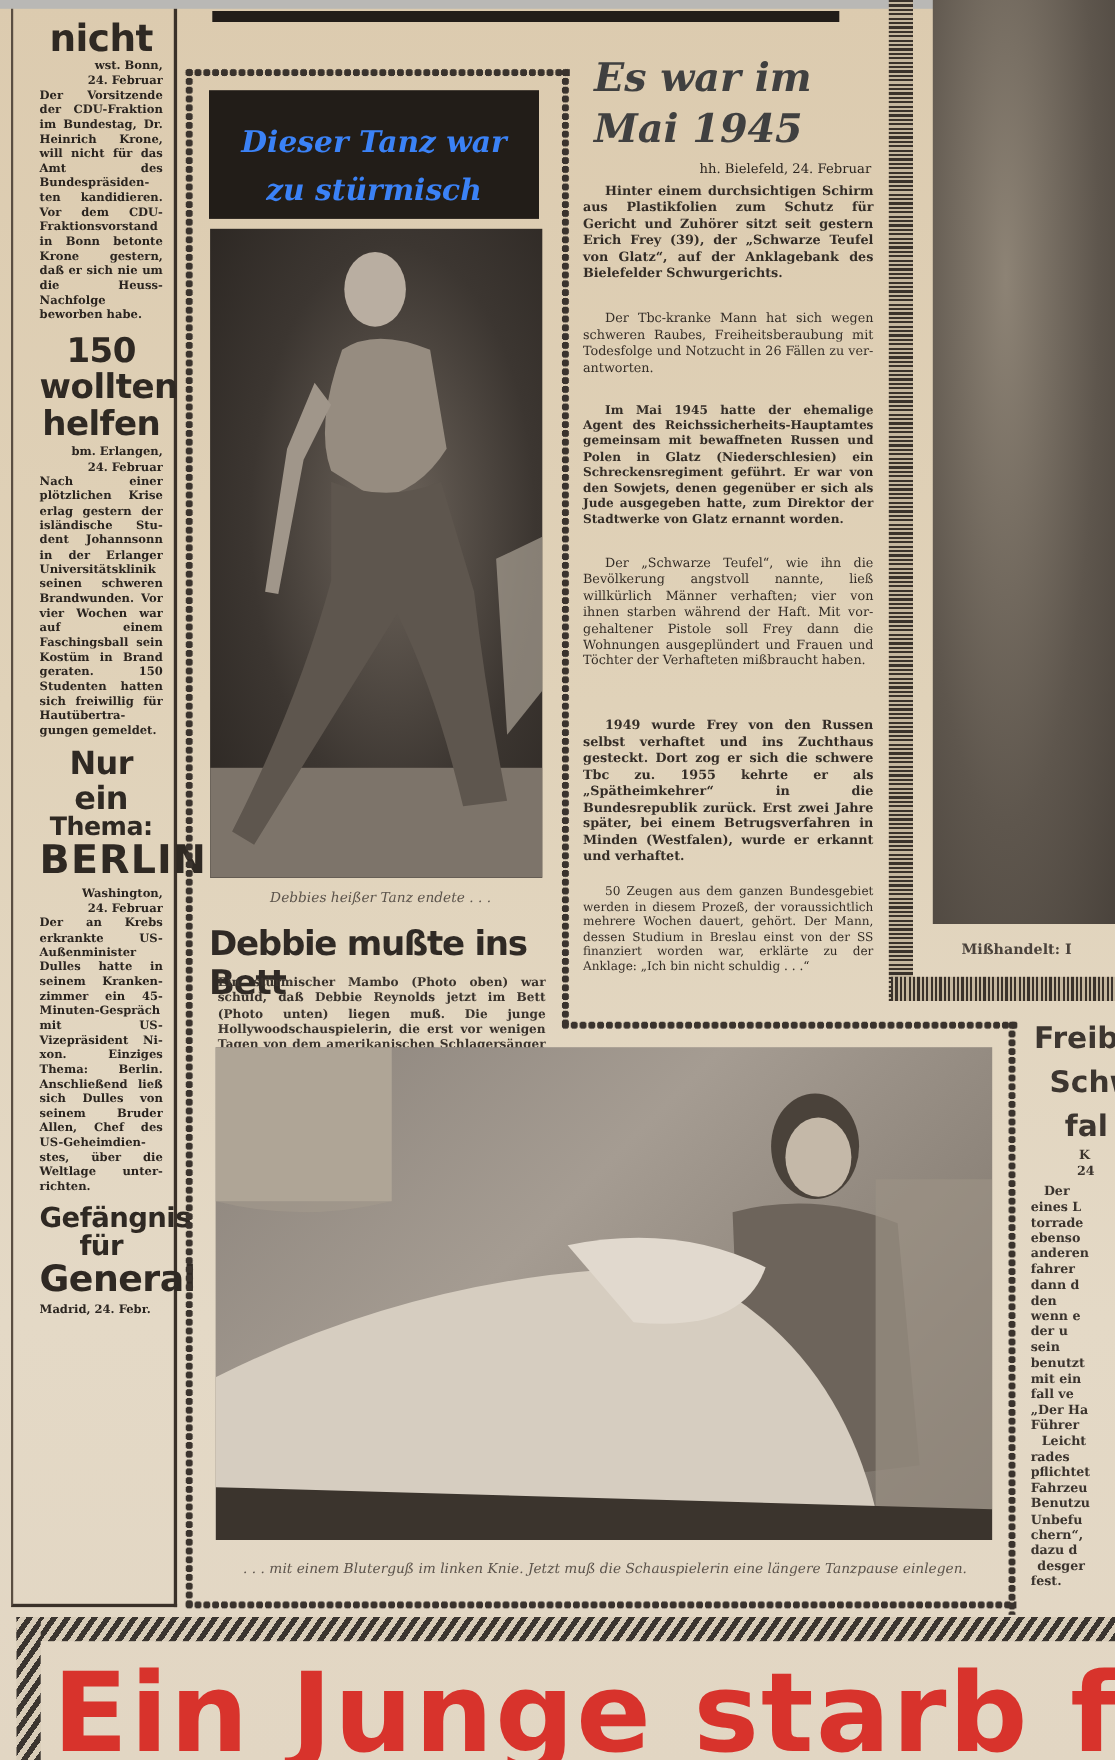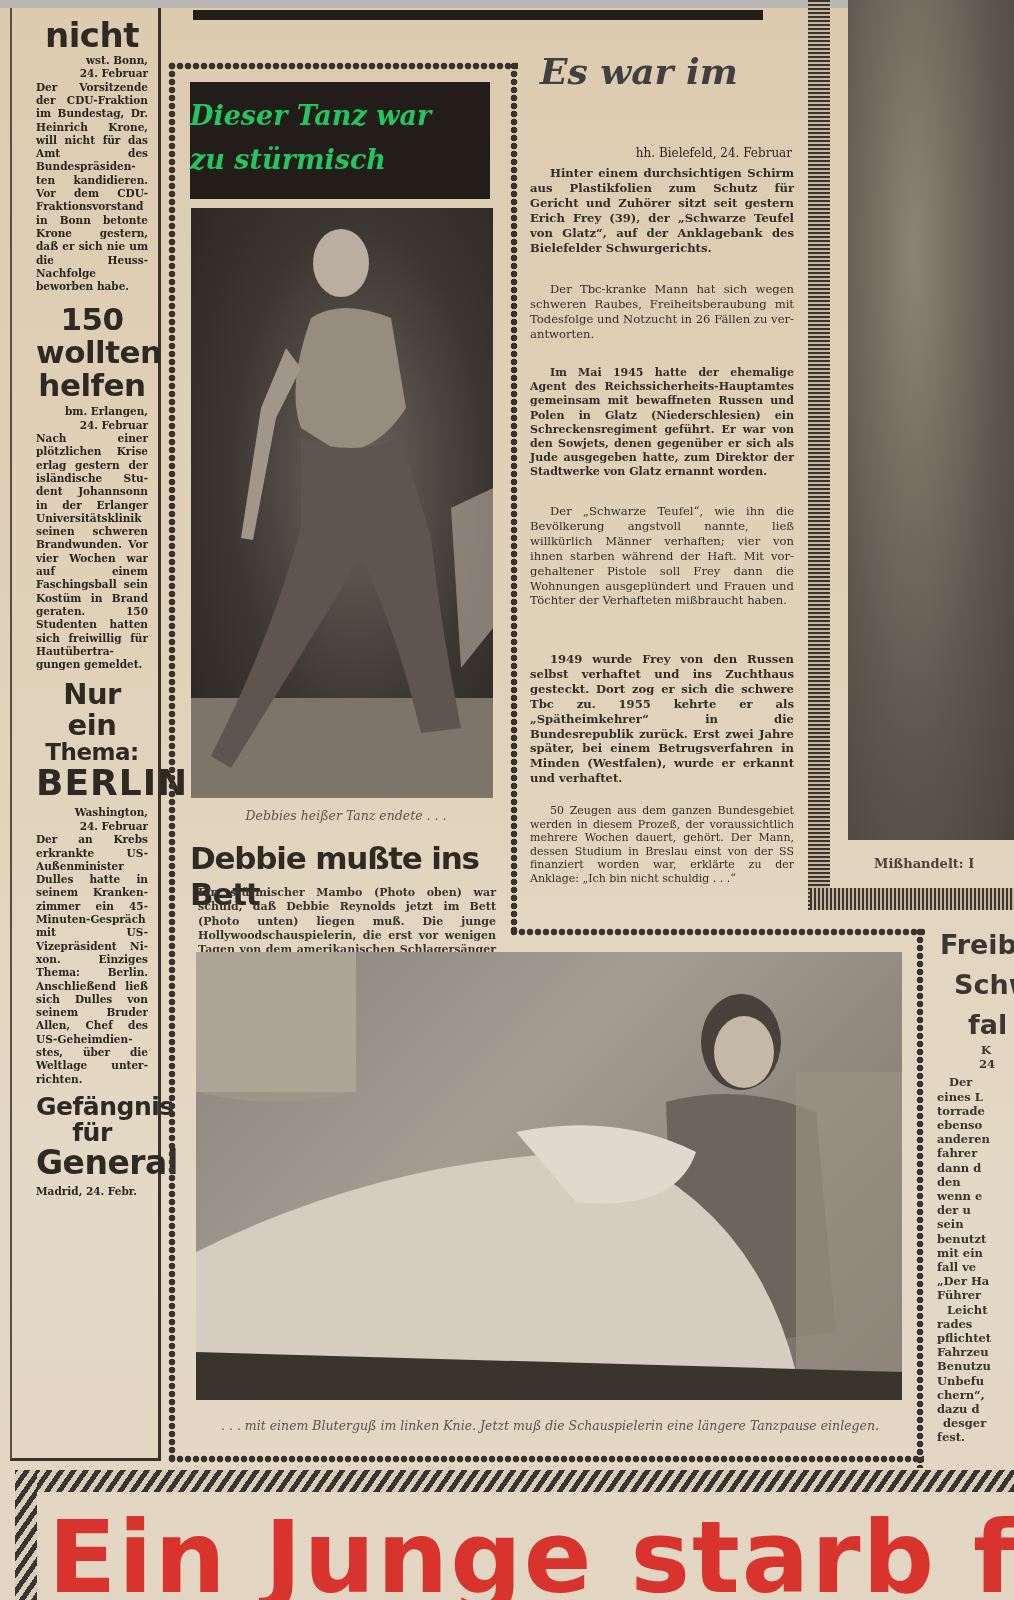--- a/index.html
+++ b/index.html
@@ -11,21 +11,21 @@
   .lc-block{padding:0 10px 0 24px;}
   .lc-head{font-family:"DejaVu Sans",sans-serif;font-weight:bold;text-align:center;color:#2f2923;line-height:1.05;letter-spacing:-0.5px;}
   .lc-dateline{text-align:right;font-weight:bold;font-size:10.5px;line-height:13.5px;}
   .lc-body{font-size:10.5px;line-height:13.3px;font-weight:bold;text-align:justify;hyphens:manual;}
   
   .toprule{position:absolute;left:193px;top:10px;width:570px;height:10px;background:#221d19;}
   
   .dotbox-v{position:absolute;width:8px;background-image:radial-gradient(circle,#3a332d 3.2px,transparent 3.6px);background-size:8px 8px;}
   .dotbox-h{position:absolute;height:8px;background-image:radial-gradient(circle,#3a332d 3.2px,transparent 3.6px);background-size:8px 8px;}
   
-  .tanzbox{position:absolute;left:190px;top:82px;width:300px;height:117px;background:#221d18;color:#22c55e;font-family:"DejaVu Serif",serif;font-style:italic;font-weight:bold;font-size:27px;line-height:44px;padding-top:12px;box-sizing:border-box;}
+  .tanzbox{position:absolute;left:190px;top:82px;width:300px;height:117px;background:#221d18;color:#3b82f6;font-family:"DejaVu Serif",serif;font-style:italic;font-weight:bold;font-size:27px;line-height:44px;text-align:center;padding-top:26px;box-sizing:border-box;}
   .photo1{position:absolute;left:191px;top:208px;width:302px;height:590px;overflow:hidden;background:radial-gradient(ellipse at 55% 45%,#6e655c 0%,#3c3631 55%,#2a2521 100%);}
   .photo2{position:absolute;left:196px;top:952px;width:706px;height:448px;overflow:hidden;background:linear-gradient(135deg,#8b837b 0%,#a59c92 40%,#8e857b 70%,#6d655d 100%);}
   .caption{font-style:italic;color:#5b534b;font-size:12.5px;text-align:center;}
   .debbie-head{position:absolute;left:190px;top:840px;width:320px;font-family:"DejaVu Sans",sans-serif;font-weight:bold;font-size:31px;letter-spacing:-1.2px;color:#302a25;}
   .debbie-body{position:absolute;left:198px;top:886px;width:298px;font-size:11px;line-height:14.3px;font-weight:bold;text-align:justify;color:#3a332d;}
   
   .es-head{position:absolute;left:540px;top:48px;width:248px;font-family:"DejaVu Serif",serif;font-style:italic;font-weight:bold;font-size:36px;line-height:46px;color:#404040;}
   .es-dateline{position:absolute;left:540px;top:146px;width:252px;text-align:right;font-weight:normal;font-size:12px;}
   .es-col{position:absolute;left:530px;width:264px;font-size:11.6px;line-height:14.9px;text-align:justify;color:#342d27;}
   .es-col.b{font-weight:bold;}
@@ -117,20 +117,21 @@
     <path d="M0 300 Q200 200 420 200 Q560 260 600 420 L0 448Z" fill="#d6cdc0"></path>
     <path d="M320 180 Q420 160 500 200 Q480 260 380 250 Z" fill="#e1d9ce"></path>
     <rect x="600" y="120" width="106" height="328" fill="#9b9184" opacity=".7"></rect>
     <path d="M0 400 L706 420 L706 448 L0 448Z" fill="#3b342d"></path>
   </svg>
 </div>
 <div class="caption" style="position:absolute;left:200px;top:1418px;width:700px;line-height:15px;font-size:12.5px;">. . . mit einem Bluterguß im linken Knie. Jetzt muß die Schauspielerin eine längere Tanzpause einlegen.</div>
 
 <div class="es-head">
   <div>Es war im</div>
+  <div>Mai 1945</div>
 </div>
 <div class="es-dateline">hh. Bielefeld, 24. Februar</div>
 <div class="es-col b" style="top:166px;text-indent:20px;">Hinter einem durchsichtigen Schirm aus Plastikfolien zum Schutz für Gericht und Zuhörer sitzt seit gestern Erich Frey (39), der „Schwarze Teufel von Glatz“, auf der Anklagebank des Biele­felder Schwurgerichts.</div>
 <div class="es-col" style="top:282px;text-indent:20px;">Der Tbc-kranke Mann hat sich wegen schweren Raubes, Frei­heitsberaubung mit Todesfolge und Notzucht in 26 Fällen zu ver­antworten.</div>
 <div class="es-col b" style="top:366px;text-indent:20px;font-size:11px;line-height:14.2px;">Im Mai 1945 hatte der ehemalige Agent des Reichssicherheits-Haupt­amtes gemeinsam mit bewaffneten Russen und Polen in Glatz (Nieder­schlesien) ein Schreckensregiment geführt. Er war von den Sowjets, denen gegenüber er sich als Jude ausgegeben hatte, zum Direktor der Stadtwerke von Glatz ernannt worden.</div>
 <div class="es-col" style="top:504px;text-indent:20px;">Der „Schwarze Teufel“, wie ihn die Bevölkerung angstvoll nannte, ließ willkürlich Männer verhaften; vier von ihnen star­ben während der Haft. Mit vor­gehaltener Pistole soll Frey dann die Wohnungen ausgeplündert und Frauen und Töchter der Verhafteten mißbraucht haben.</div>
 <div class="es-col b" style="top:652px;text-indent:20px;">1949 wurde Frey von den Rus­sen selbst verhaftet und ins Zuchthaus gesteckt. Dort zog er sich die schwere Tbc zu. 1955 kehrte er als „Spätheimkehrer“ in die Bundesrepublik zurück. Erst zwei Jahre später, bei einem Betrugsverfahren in Minden (Westfalen), wurde er erkannt und verhaftet.</div>
 <div class="es-col" style="top:804px;text-indent:20px;font-size:11px;line-height:13.6px;">50 Zeugen aus dem ganzen Bun­desgebiet werden in diesem Prozeß, der voraussichtlich mehrere Wo­chen dauert, gehört. Der Mann, des­sen Studium in Breslau einst von der SS finanziert worden war, er­klärte zu der Anklage: „Ich bin nicht schuldig . . .“</div>
 
 <div class="ornbar-v"></div>

